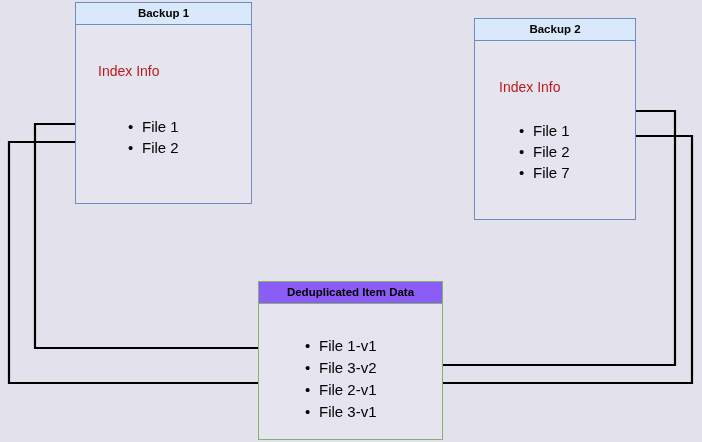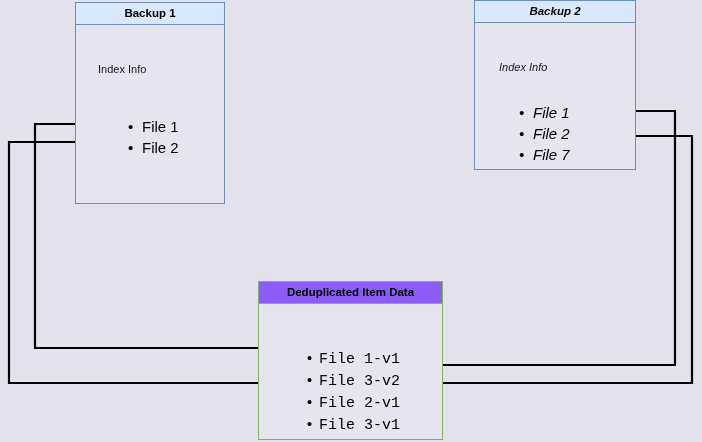--- a/index.html
+++ b/index.html
@@ -53,22 +53,22 @@
   .box-header.green {
     background: #8b5cf6;
     border-bottom-color: #82b366;
   }
   .box-body {
     position: relative;
     height: calc(100% - 22px);
   }
   .caption {
     position: absolute;
-    font-size: 11px;
-    color: #0f172a;
+    font-size: 14px;
+    color: #b91c1c;
     white-space: nowrap;
   }
   .bullet-list {
     position: absolute;
     margin: 0;
     padding: 0;
     list-style: none;
   }
   .bullet-list li {
     font-size: 15px;
@@ -103,47 +103,47 @@
 
     <path d="M126,124 L35,124 L35,348 L297,348" fill="none" stroke="#000000" stroke-width="2.2" marker-end="url(#arrowEnd)"></path>
 
     <path d="M126,142 L9,142 L9,383 L297,383" fill="none" stroke="#000000" stroke-width="2.2" marker-end="url(#arrowEnd)"></path>
 
     <path d="M588,111 L675,111 L675,365 L392,365" fill="none" stroke="#000000" stroke-width="2.2" marker-end="url(#arrowEnd)"></path>
 
     <path d="M580,136 L692,136 L692,383 L392,383" fill="none" stroke="#000000" stroke-width="2.2" marker-end="url(#arrowEnd)"></path>
   </svg>
 
-  <div class="box blue" style="left:75px; top:2px; width:150px; height:202px;">
+  <div class="box blue" style="left:75px; top:2px; width:177px; height:202px;">
     <div class="box-header blue">Backup 1</div>
     <div class="box-body">
       <div class="caption" style="left:22px; top:38px;">Index Info</div>
       <ul class="bullet-list" style="left:50px; top:91px;">
         <li>File 1</li>
         <li>File 2</li>
       </ul>
     </div>
   </div>
 
-  <div class="box blue" style="left:474px; top:0; width:162px; height:170px;font-style:italic;">
+  <div class="box blue" style="left:474px; top:18px; width:162px; height:202px;">
     <div class="box-header blue">Backup 2</div>
     <div class="box-body">
       <div class="caption" style="left:24px; top:38px;">Index Info</div>
       <ul class="bullet-list" style="left:42px; top:79px;">
         <li>File 1</li>
         <li>File 2</li>
         <li>File 7</li>
       </ul>
     </div>
   </div>
 
   <div class="box green" style="left:258px; top:281px; width:185px; height:159px;">
     <div class="box-header green">Deduplicated Item Data</div>
     <div class="box-body">
-      <ul class="bullet-list wide" style="left:44px; top:45px;font-family:Liberation Mono, monospace;">
+      <ul class="bullet-list wide" style="left:44px; top:31px;">
         <li>File 1-v1</li>
         <li>File 3-v2</li>
         <li>File 2-v1</li>
         <li>File 3-v1</li>
       </ul>
     </div>
   </div>
 
 </div>
 

